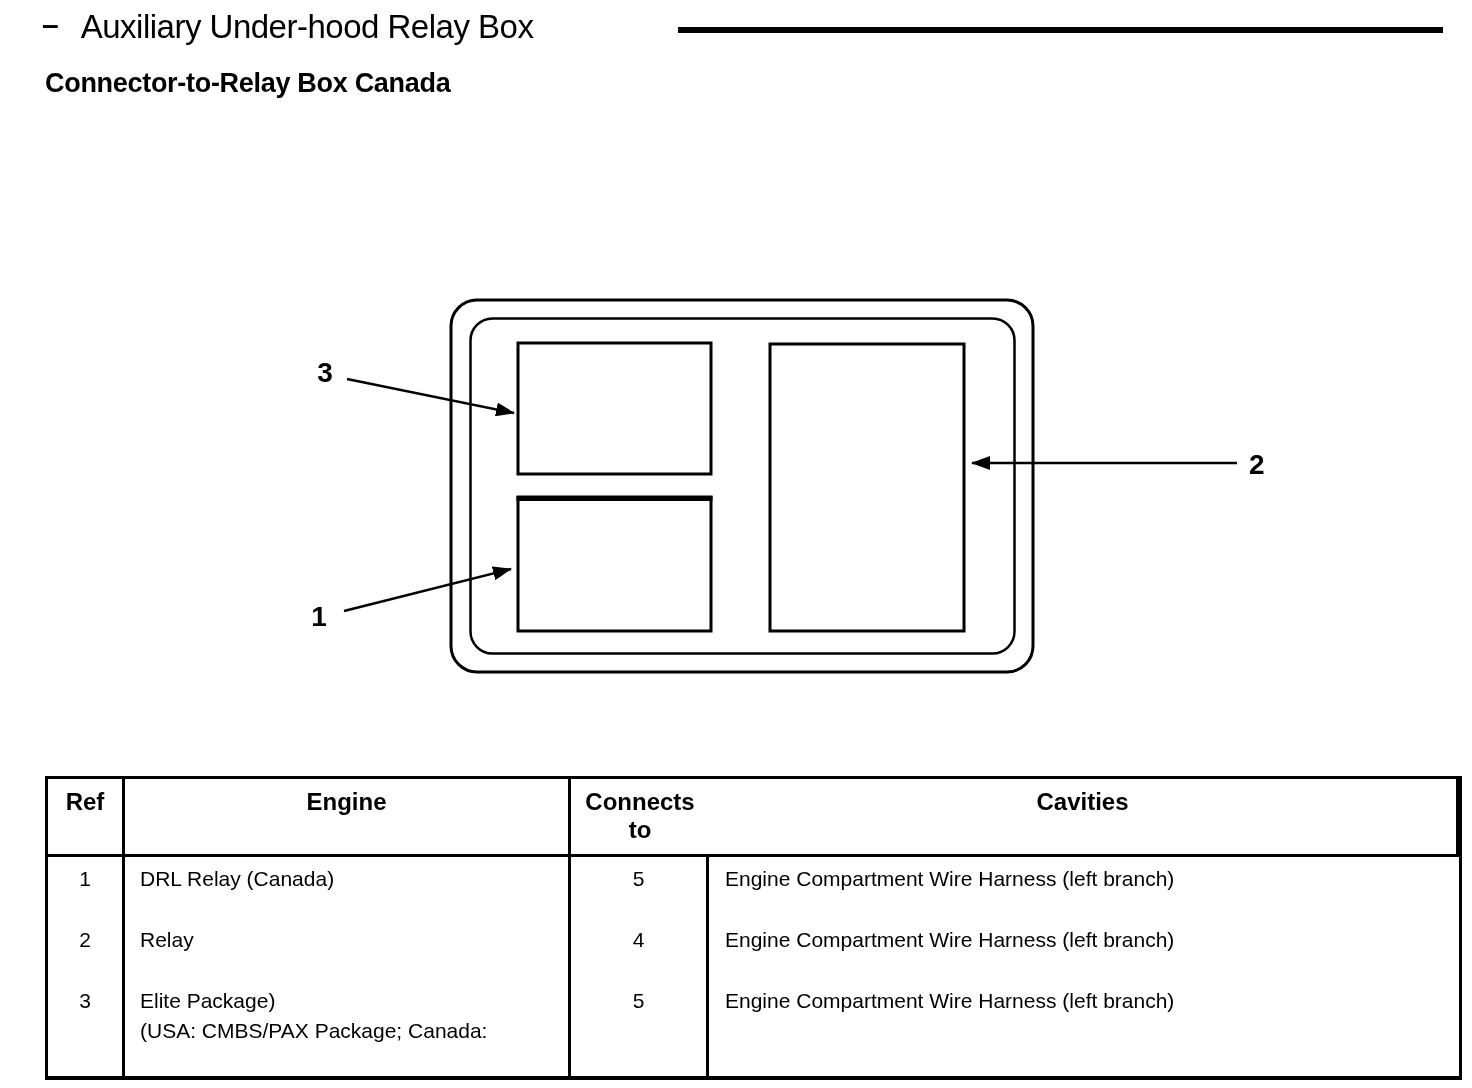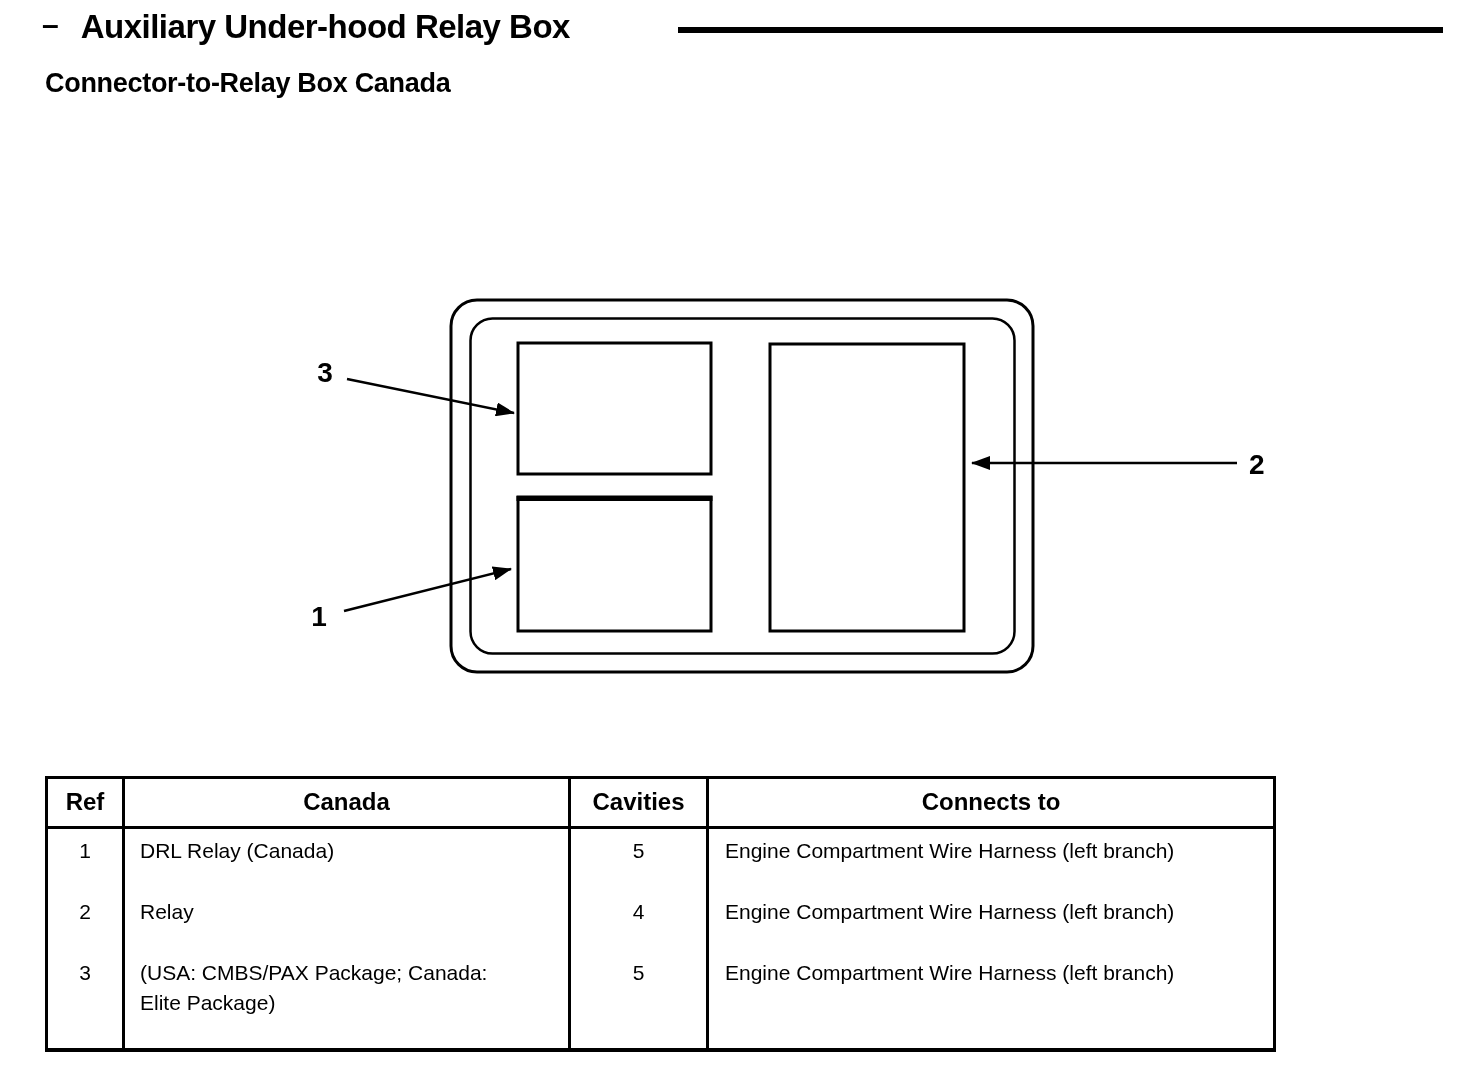--- a/index.html
+++ b/index.html
@@ -14,21 +14,21 @@
   
   .title-row {
     position: absolute; left: 42px; top: 8px;
     display: flex; align-items: center;
   }
   .title-dash {
     font-size: 30px; font-weight: bold; margin-right: 22px;
     position: relative; top: -2px;
   }
   .page-title {
-    margin: 0; font-size: 33px; font-weight: bold; letter-spacing: -0.5px;
+    margin: 0; font-size: 33px; font-weight: normal; letter-spacing: -0.5px;
     white-space: nowrap;
   }
   .title-rule {
     position: absolute; left: 678px; top: 27px;
     width: 765px; height: 6px; background: #000;
   }
   .subtitle {
     position: absolute; left: 45px; top: 68px; margin: 0;
     font-size: 27px; font-weight: bold; letter-spacing: -0.3px;
     white-space: nowrap;
@@ -43,21 +43,21 @@
   .diagram line { stroke: #000; }
   .diagram .arrow { stroke-width: 2.5; }
   .diagram .thick-edge { stroke-width: 5; }
   .diagram text {
     font-family: "Liberation Sans", sans-serif;
     font-size: 28px; font-weight: bold; fill: #000;
   }
 
   
   .index-table {
-    position: absolute; left: 45px; top: 776px; width: 1231px;
+    position: absolute; left: 45px; top: 776px; width: 1417px;
     border: 3px solid #000; border-bottom-width: 4px;
     box-sizing: border-box; background: #fff;
   }
   .thead {
     display: grid;
     grid-template-columns: 77px 446px 138px 1fr;
     border-bottom: 3px solid #000;
   }
   .th {
     font-size: 24px; font-weight: bold; text-align: center;
@@ -107,44 +107,44 @@
     <line class="arrow" x1="1237" y1="463" x2="972" y2="463" marker-end="url(#arrowhead)"></line>
 
     <text x="325" y="382" text-anchor="middle">3</text>
     <text x="319" y="626" text-anchor="middle">1</text>
     <text x="1249" y="474" text-anchor="start">2</text>
   </svg>
 
   <div class="index-table">
     <div class="thead">
       <div class="th vline">Ref</div>
-      <div class="th vline">Canada</div>
+      <div class="th vline">Engine</div>
+      <div class="th">Connects to</div>
       <div class="th vline">Cavities</div>
-      <div class="th">Connects to</div>
     </div>
     <div class="tbody">
 
       <div class="td c-ref vline">1</div>
       <div class="td c-socket vline">
         <div>DRL Relay (Canada)</div>
       </div>
       <div class="td c-cav vline">5</div>
       <div class="td c-con">Engine Compartment Wire Harness (left branch)</div>
 
       <div class="td c-ref vline">2</div>
       <div class="td c-socket vline">
         <div>Relay</div>
       </div>
       <div class="td c-cav vline">4</div>
       <div class="td c-con">Engine Compartment Wire Harness (left branch)</div>
 
       <div class="td c-ref vline">3</div>
       <div class="td c-socket vline">
+        <div>Elite Package)</div>
         <div>(USA: CMBS/PAX Package; Canada:</div>
-        <div>Elite Package)</div>
       </div>
       <div class="td c-cav vline">5</div>
       <div class="td c-con">Engine Compartment Wire Harness (left branch)</div>
 
     </div>
   </div>
 
 </div>
 
 </body></html>

